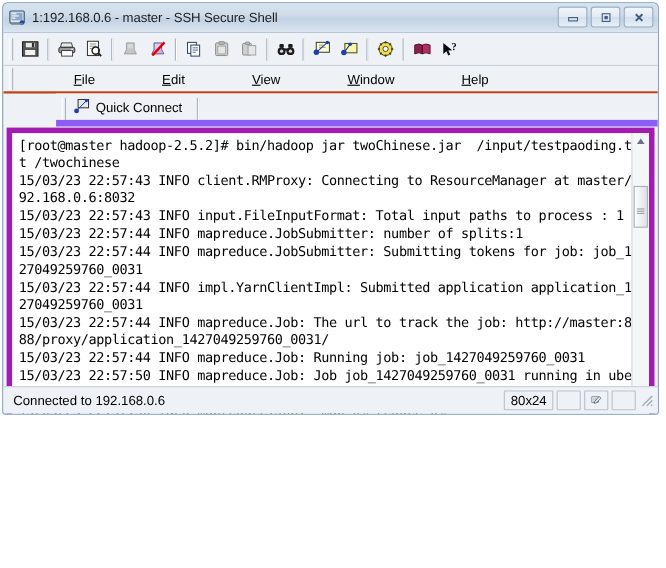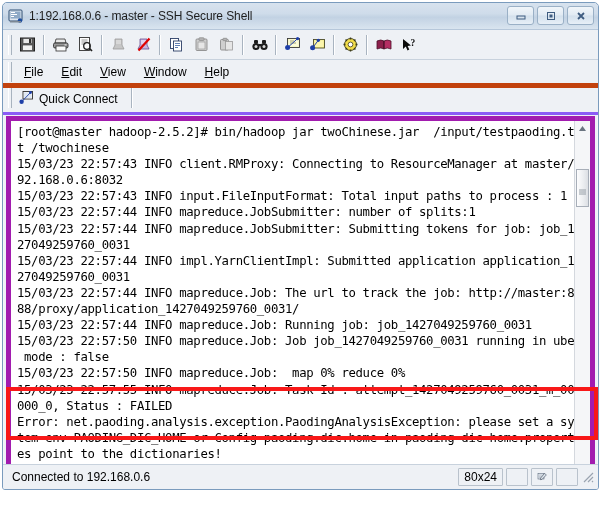--- a/index.html
+++ b/index.html
@@ -12,21 +12,21 @@
     height: 516px;
     overflow: hidden;
     font-family: "Liberation Sans", sans-serif;
     font-size: 12px;
   }
 
   
   #window {
     position: absolute;
     left: 2px; top: 2px;
-    width: 597px; height: 488px;
+    width: 597px; height: 375px;
     box-sizing: border-box;
     border: 1px solid #7a9bbd;
     border-radius: 5px 5px 3px 3px;
     background: #eef2f7;
     box-shadow: 0 0 0 1px #f4f7fa inset;
     overflow: hidden;
   }
 
   
   #titlebar {
@@ -94,40 +94,42 @@
     background: #a9b4c0;
     border-right: 1px solid #ffffff;
     margin: 0 3px;
     flex: none;
   }
 
   
   #menubar {
     height: 23px;
     background: #eef1f5;
-    border-bottom: 5px solid #c2410c;
+    border-bottom: 2px solid #c2410c;
     display: flex;
     align-items: center;
     padding-left: 3px;
+    gap: 43px;
   }
   .menu-item {
     padding: 2px 9px;
     font-size: 12px;
     color: #000;
   }
   .menu-item u { text-decoration: underline; }
 
   
   #quickbar {
     height: 24px;
     background: #eef1f5;
-    border-bottom: 3px solid #8b5cf6;
-    display: flex;
-    align-items: flex-start;
+    border-bottom: 6px solid #8b5cf6;
+    display: flex;
+    align-items: flex-end;
     padding-left: 3px;
+    margin-left: 48px;
   }
   .qc-btn {
     display: flex;
     align-items: center;
     gap: 5px;
     padding: 2px 7px 2px 4px;
     font-size: 12px;
     color: #000;
     white-space: nowrap;
   }

